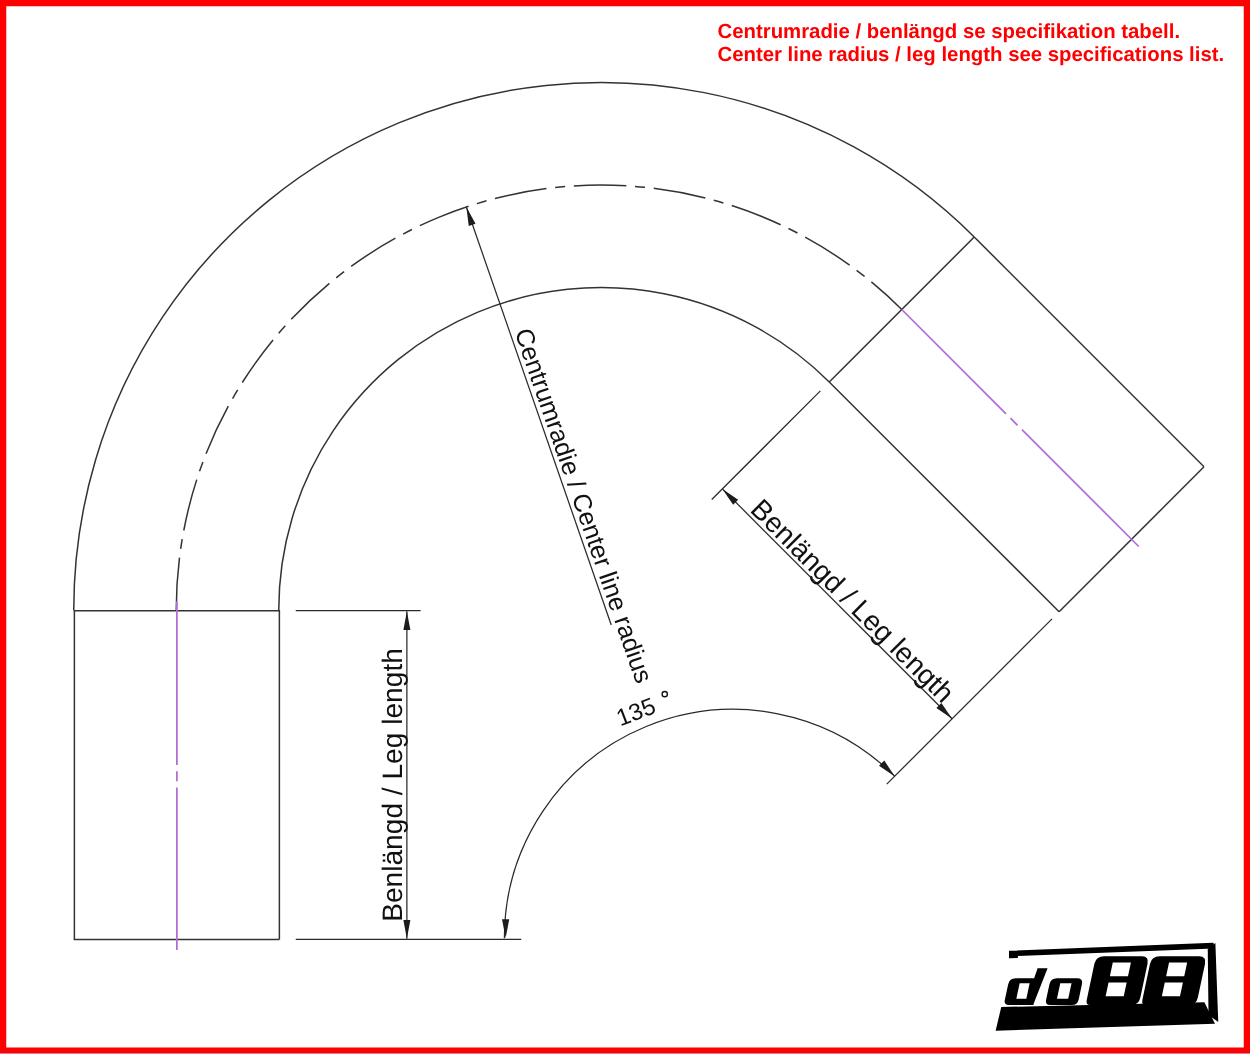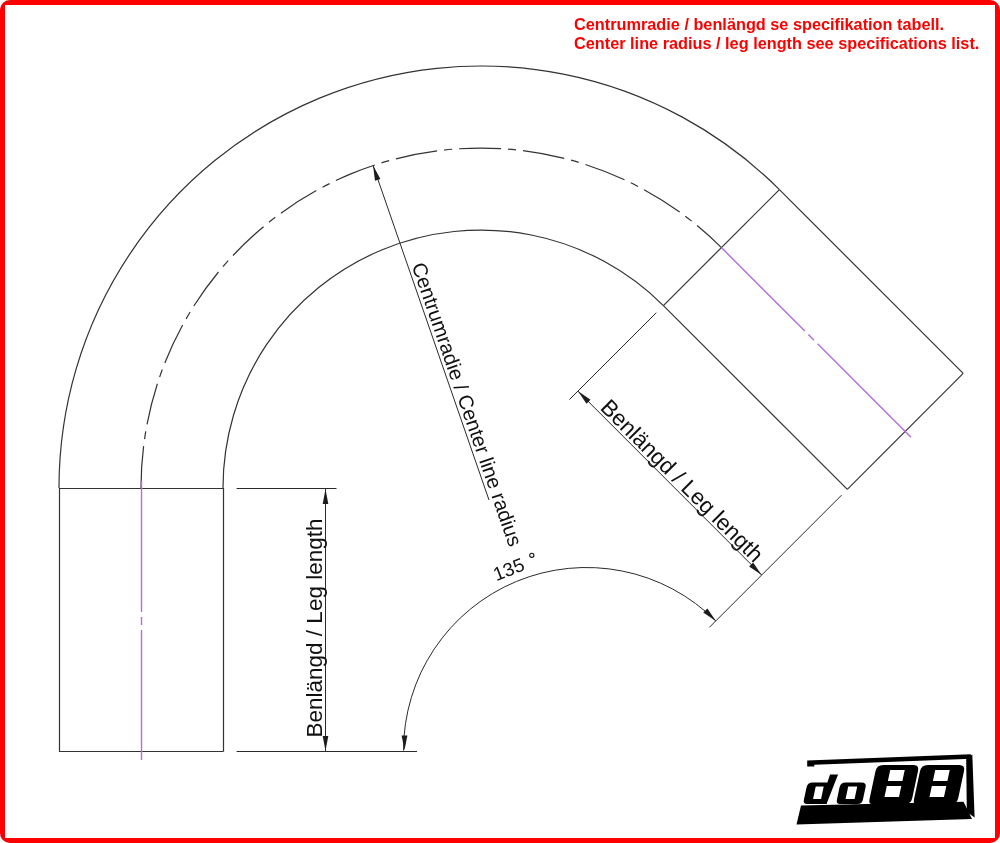--- a/index.html
+++ b/index.html
@@ -1,17 +1,17 @@
 <!DOCTYPE html>
 <html><head>
 <meta charset="utf-8">
 <style>
   html,body{margin:0;padding:0;background:#ffffff;}
   .page{position:relative;width:1000px;height:843px;background:#3b82f6;overflow:hidden;
-        font-family:"Liberation Sans", sans-serif;border-radius:10px;}
+        font-family:"Liberation Sans", sans-serif;}
   svg text{font-family:"Liberation Sans", sans-serif;}
 </style>
 </head>
 <body>
 <div class="page">
 <svg width="1000" height="843" viewBox="0 0 1000 843">
 
   <rect x="0" y="0" width="1000" height="843" fill="#ffffff"></rect>
 
   <rect x="2.5" y="2.5" width="995" height="838" fill="none" stroke="#fe0000" stroke-width="5"></rect>

